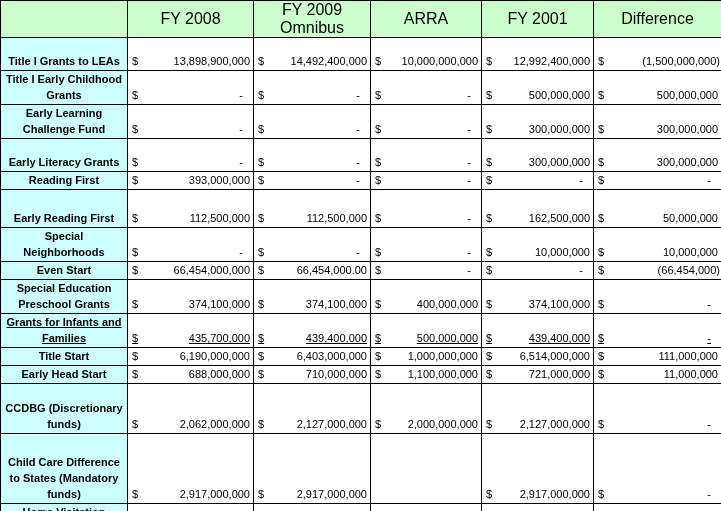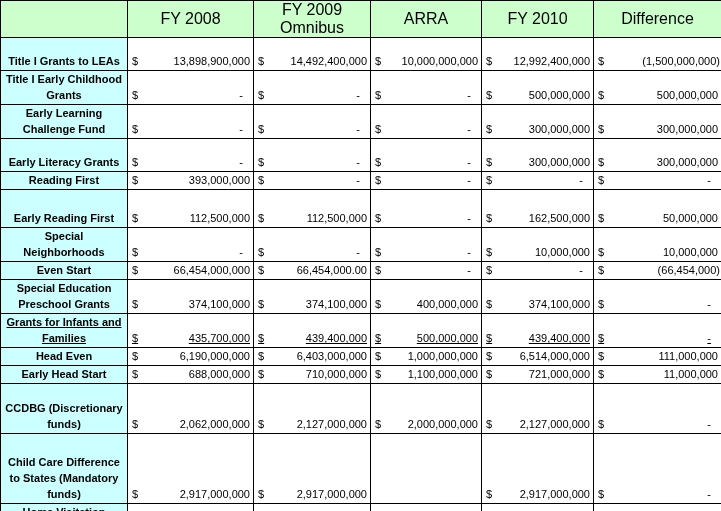--- a/index.html
+++ b/index.html
@@ -67,21 +67,21 @@
       <col style="width:111px">
         <col style="width:112px">
         <col style="width:128px">
     </colgroup>
     <thead>
       <tr>
           <th></th>
           <th>FY 2008</th>
           <th>FY 2009 Omnibus</th>
           <th>ARRA</th>
-          <th>FY 2010</th>
+          <th>FY 2001</th>
           <th>Difference</th>
         </tr>
     </thead>
     <tbody>
         <tr style="height: 33px;">
           <th class="rowlabel">Title I Grants to LEAs</th>
           <td>
             <div class="acct">
               <span class="cur">$</span>
               <span class="amt">13,898,900,000</span>
@@ -403,21 +403,21 @@
             </div>
           </td>
           <td>
             <div class="acct">
               <span class="cur">$</span>
               <span class="amt dash">-</span>
             </div>
           </td>
         </tr>
         <tr style="height: 17px;">
-          <th class="rowlabel">Head Even</th>
+          <th class="rowlabel">Title Start</th>
           <td>
             <div class="acct">
               <span class="cur">$</span>
               <span class="amt">6,190,000,000</span>
             </div>
           </td>
           <td>
             <div class="acct">
               <span class="cur">$</span>
               <span class="amt">6,403,000,000</span>

